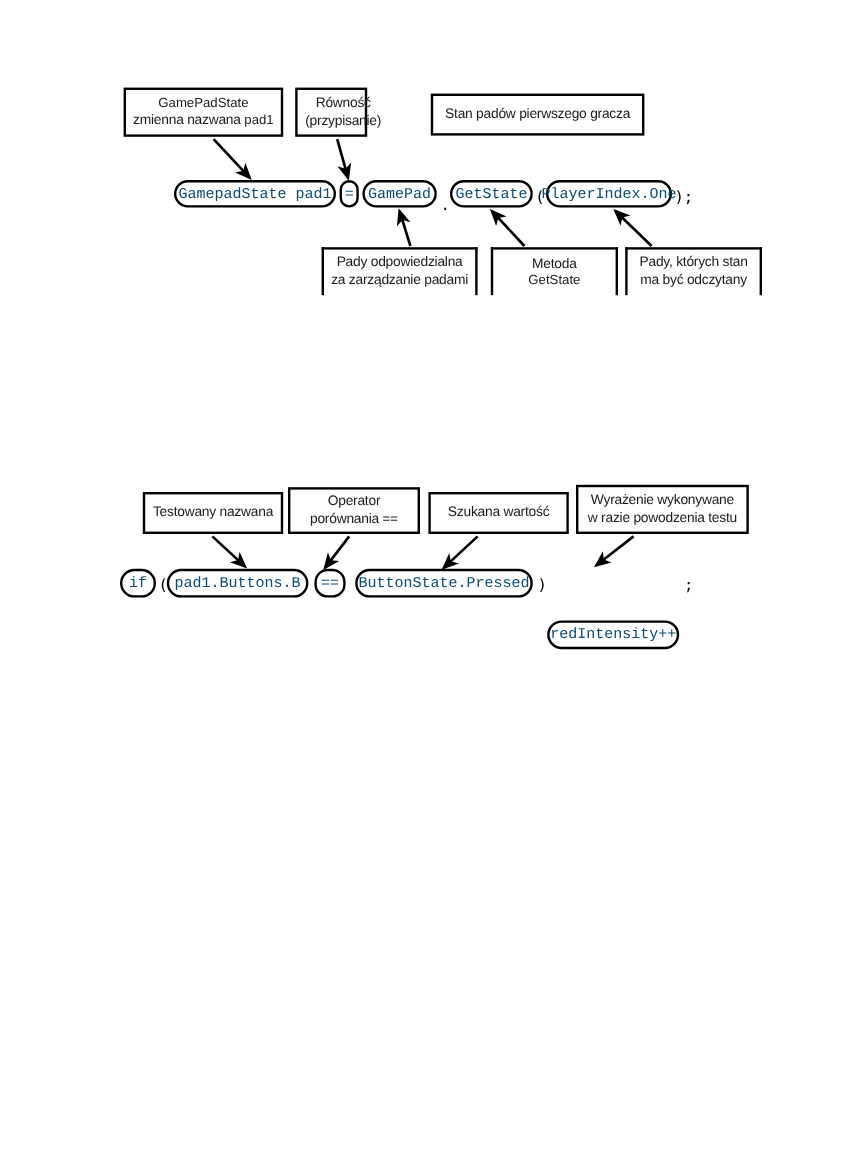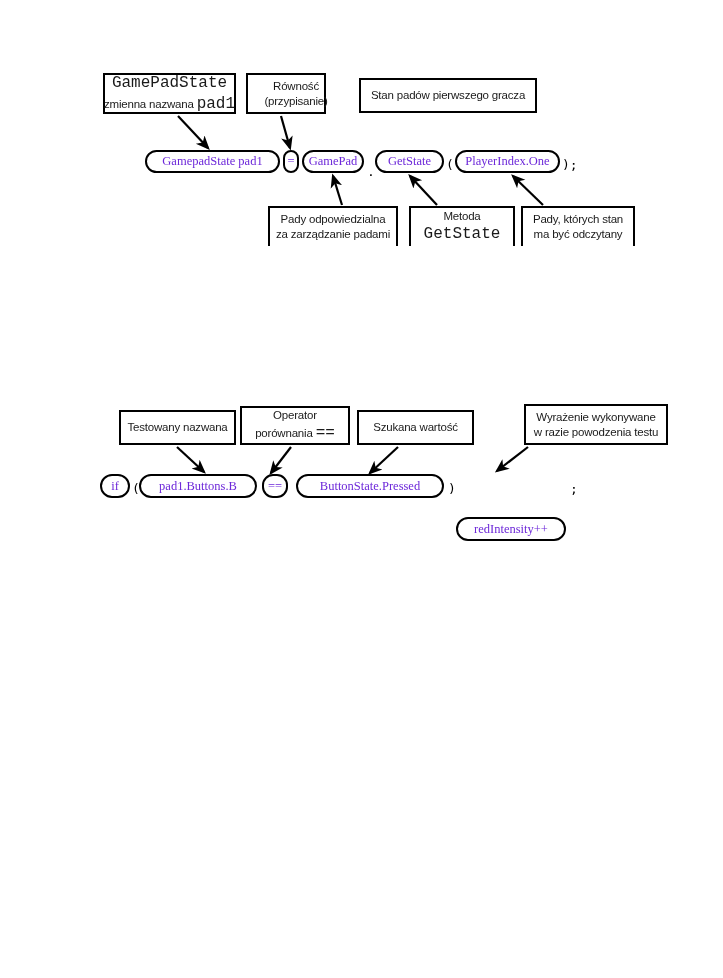--- a/index.html
+++ b/index.html
@@ -23,35 +23,35 @@
     align-items:center;
     justify-content:center;
     text-align:center;
     color:#1a1a1a;
     font-size:11.5px;
     line-height:1.28;
     letter-spacing:-0.2px;
     z-index:3;
   }
   .abox .ln{display:block;white-space:nowrap;}
-  .abox .mono{font-family:Liberation Mono, monospace;font-size:16px;letter-spacing:0;}
+  .abox .mono{font-family:Liberation Sans, sans-serif;font-size:11px;letter-spacing:0;}
 
   
   .bub{
     position:absolute;
     box-sizing:border-box;
     border:2.5px solid #000;
     border-radius:14px;
     background:#fff;
     display:flex;
     align-items:center;
     justify-content:center;
-    font-family:Liberation Serif, serif;
+    font-family:Liberation Mono, monospace;
     font-size:12.5px;
-    color:#6d28d9;
+    color:#0c4a6e;
     white-space:nowrap;
     z-index:3;
   }
   
   .ptxt{
     position:absolute;
     font-family:"DejaVu Sans Mono","Liberation Mono",monospace;
     font-size:13px;
     color:#000;
     white-space:nowrap;
@@ -90,21 +90,21 @@
     <line x1="398" y1="447" x2="370" y2="473" stroke="#000" stroke-width="2.2" marker-end="url(#ah)"></line>
 
     <line x1="528" y1="447" x2="497" y2="471" stroke="#000" stroke-width="2.2" marker-end="url(#ah)"></line>
   </svg>
 
   <div class="abox" style="left:103px;top:73px;width:133px;height:41px;">
     <span class="ln mono">GamePadState</span>
     <span class="ln">zmienna nazwana <span class="mono">pad1</span></span>
   </div>
 
-  <div class="abox" style="left:246px;top:73px;width:80px;height:41px;padding-left:20px;">
+  <div class="abox" style="left:246px;top:73px;width:60px;height:41px;padding-left:20px;">
     <span class="ln">Równość</span>
     <span class="ln">(przypisanie)</span>
   </div>
 
   <div class="abox" style="left:359px;top:78px;width:178px;height:35px;">
     <span class="ln">Stan padów pierwszego gracza</span>
   </div>
 
   <div class="bub" style="left:145px;top:150px;width:135px;height:23px;">
     <span>GamepadState pad1</span>
@@ -153,21 +153,21 @@
 
   <div class="abox" style="left:357px;top:410px;width:117px;height:35px;">
     <span class="ln">Szukana wartość</span>
   </div>
 
   <div class="abox" style="left:240px;top:406px;width:110px;height:39px;">
     <span class="ln">Operator</span>
     <span class="ln">porównania <span class="mono">==</span></span>
   </div>
 
-  <div class="abox" style="left:480px;top:404px;width:144px;height:41px;margin-left:44px;">
+  <div class="abox" style="left:480px;top:404px;width:144px;height:41px;">
     <span class="ln">Wyrażenie wykonywane</span>
     <span class="ln">w razie powodzenia testu</span>
   </div>
 
   <div class="bub" style="left:100px;top:474px;width:30px;height:24px;border-radius:12px;">
     <span>if</span>
   </div>
 
   <div class="ptxt" style="left:132px;top:482px;">(</div>
 

